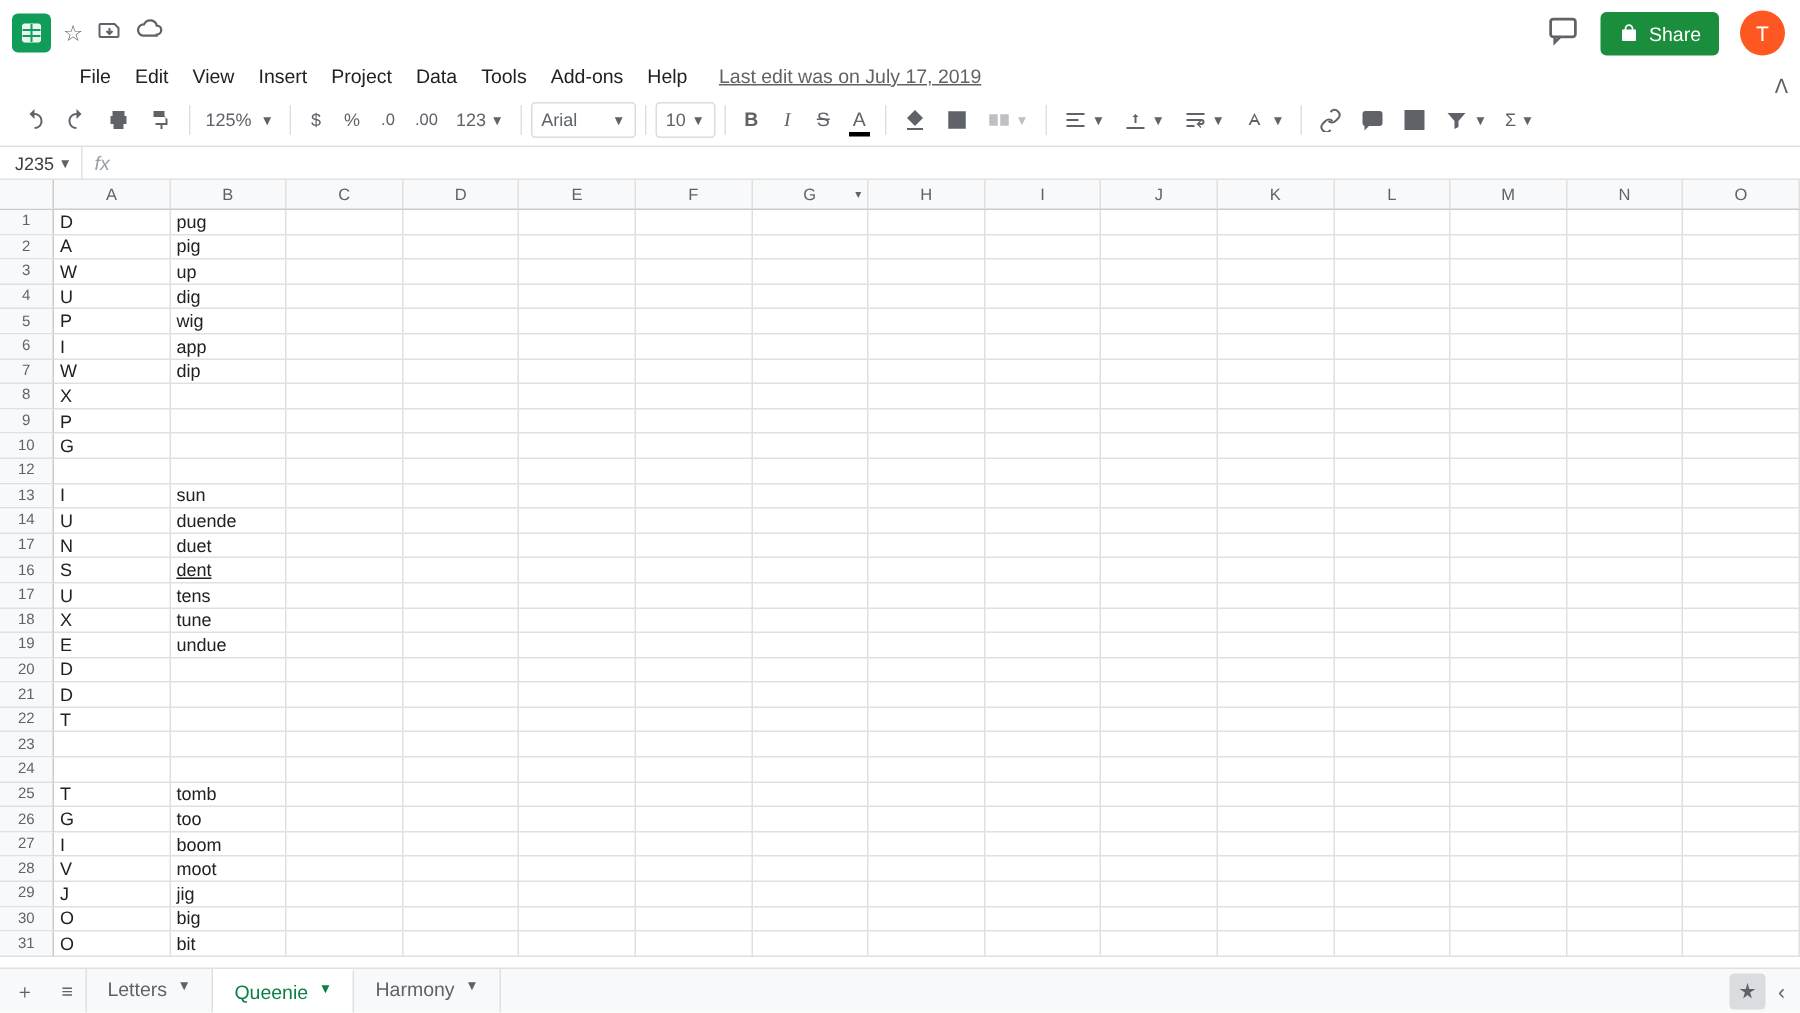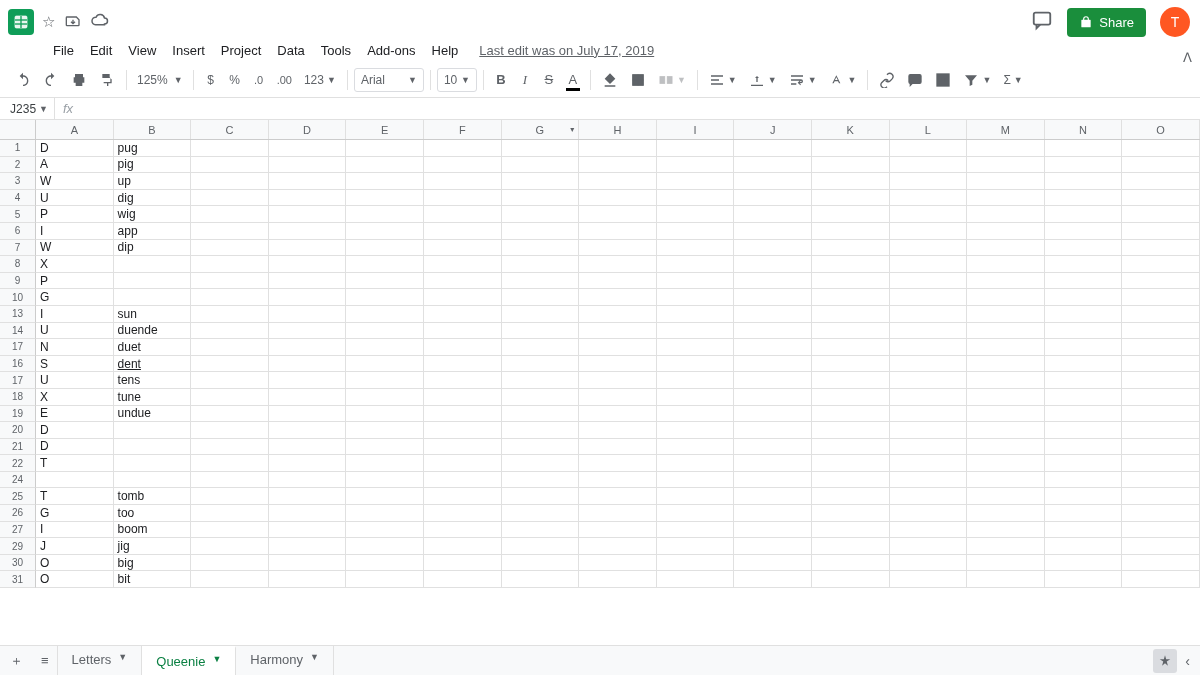--- a/index.html
+++ b/index.html
@@ -432,20 +432,38 @@
         <div class="cell" style="width: 78px;"></div>
         <div class="cell" style="width: 78px;"></div>
         <div class="cell" style="width: 78px;"></div>
         <div class="cell" style="width: 78px;"></div>
         <div class="cell" style="width: 78px;"></div>
         <div class="cell" style="width: 78px;"></div>
         <div class="cell" style="width: 78px;"></div>
         <div class="cell" style="width: 78px;"></div>
       </div>
       <div class="row">
+        <div class="rh">12</div>
+        <div class="cell" style="width: 78px;"></div>
+        <div class="cell" style="width: 78px;"></div>
+        <div class="cell" style="width: 78px;"></div>
+        <div class="cell" style="width: 78px;"></div>
+        <div class="cell" style="width: 78px;"></div>
+        <div class="cell" style="width: 78px;"></div>
+        <div class="cell" style="width: 78px;"></div>
+        <div class="cell" style="width: 78px;"></div>
+        <div class="cell" style="width: 78px;"></div>
+        <div class="cell" style="width: 78px;"></div>
+        <div class="cell" style="width: 78px;"></div>
+        <div class="cell" style="width: 78px;"></div>
+        <div class="cell" style="width: 78px;"></div>
+        <div class="cell" style="width: 78px;"></div>
+        <div class="cell" style="width: 78px;"></div>
+      </div>
+      <div class="row">
         <div class="rh">13</div>
         <div class="cell" style="width: 78px;">I</div>
         <div class="cell" style="width: 78px;">sun</div>
         <div class="cell" style="width: 78px;"></div>
         <div class="cell" style="width: 78px;"></div>
         <div class="cell" style="width: 78px;"></div>
         <div class="cell" style="width: 78px;"></div>
         <div class="cell" style="width: 78px;"></div>
         <div class="cell" style="width: 78px;"></div>
         <div class="cell" style="width: 78px;"></div>
@@ -612,20 +630,38 @@
         <div class="cell" style="width: 78px;"></div>
         <div class="cell" style="width: 78px;"></div>
         <div class="cell" style="width: 78px;"></div>
         <div class="cell" style="width: 78px;"></div>
         <div class="cell" style="width: 78px;"></div>
         <div class="cell" style="width: 78px;"></div>
         <div class="cell" style="width: 78px;"></div>
         <div class="cell" style="width: 78px;"></div>
       </div>
       <div class="row">
+        <div class="rh">23</div>
+        <div class="cell" style="width: 78px;"></div>
+        <div class="cell" style="width: 78px;"></div>
+        <div class="cell" style="width: 78px;"></div>
+        <div class="cell" style="width: 78px;"></div>
+        <div class="cell" style="width: 78px;"></div>
+        <div class="cell" style="width: 78px;"></div>
+        <div class="cell" style="width: 78px;"></div>
+        <div class="cell" style="width: 78px;"></div>
+        <div class="cell" style="width: 78px;"></div>
+        <div class="cell" style="width: 78px;"></div>
+        <div class="cell" style="width: 78px;"></div>
+        <div class="cell" style="width: 78px;"></div>
+        <div class="cell" style="width: 78px;"></div>
+        <div class="cell" style="width: 78px;"></div>
+        <div class="cell" style="width: 78px;"></div>
+      </div>
+      <div class="row">
         <div class="rh">24</div>
         <div class="cell" style="width: 78px;"></div>
         <div class="cell" style="width: 78px;"></div>
         <div class="cell" style="width: 78px;"></div>
         <div class="cell" style="width: 78px;"></div>
         <div class="cell" style="width: 78px;"></div>
         <div class="cell" style="width: 78px;"></div>
         <div class="cell" style="width: 78px;"></div>
         <div class="cell" style="width: 78px;"></div>
         <div class="cell" style="width: 78px;"></div>
@@ -669,20 +705,38 @@
         <div class="cell" style="width: 78px;"></div>
         <div class="cell" style="width: 78px;"></div>
         <div class="cell" style="width: 78px;"></div>
         <div class="cell" style="width: 78px;"></div>
         <div class="cell" style="width: 78px;"></div>
       </div>
       <div class="row">
         <div class="rh">27</div>
         <div class="cell" style="width: 78px;">I</div>
         <div class="cell" style="width: 78px;">boom</div>
+        <div class="cell" style="width: 78px;"></div>
+        <div class="cell" style="width: 78px;"></div>
+        <div class="cell" style="width: 78px;"></div>
+        <div class="cell" style="width: 78px;"></div>
+        <div class="cell" style="width: 78px;"></div>
+        <div class="cell" style="width: 78px;"></div>
+        <div class="cell" style="width: 78px;"></div>
+        <div class="cell" style="width: 78px;"></div>
+        <div class="cell" style="width: 78px;"></div>
+        <div class="cell" style="width: 78px;"></div>
+        <div class="cell" style="width: 78px;"></div>
+        <div class="cell" style="width: 78px;"></div>
+        <div class="cell" style="width: 78px;"></div>
+      </div>
+      <div class="row">
+        <div class="rh">28</div>
+        <div class="cell" style="width: 78px;">V</div>
+        <div class="cell" style="width: 78px;">moot</div>
         <div class="cell" style="width: 78px;"></div>
         <div class="cell" style="width: 78px;"></div>
         <div class="cell" style="width: 78px;"></div>
         <div class="cell" style="width: 78px;"></div>
         <div class="cell" style="width: 78px;"></div>
         <div class="cell" style="width: 78px;"></div>
         <div class="cell" style="width: 78px;"></div>
         <div class="cell" style="width: 78px;"></div>
         <div class="cell" style="width: 78px;"></div>
         <div class="cell" style="width: 78px;"></div>

